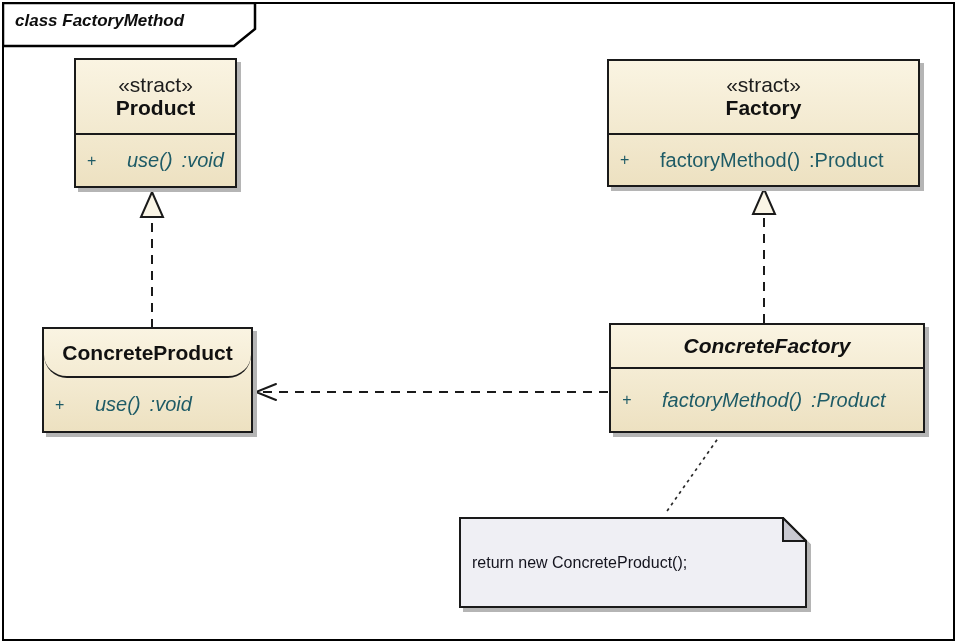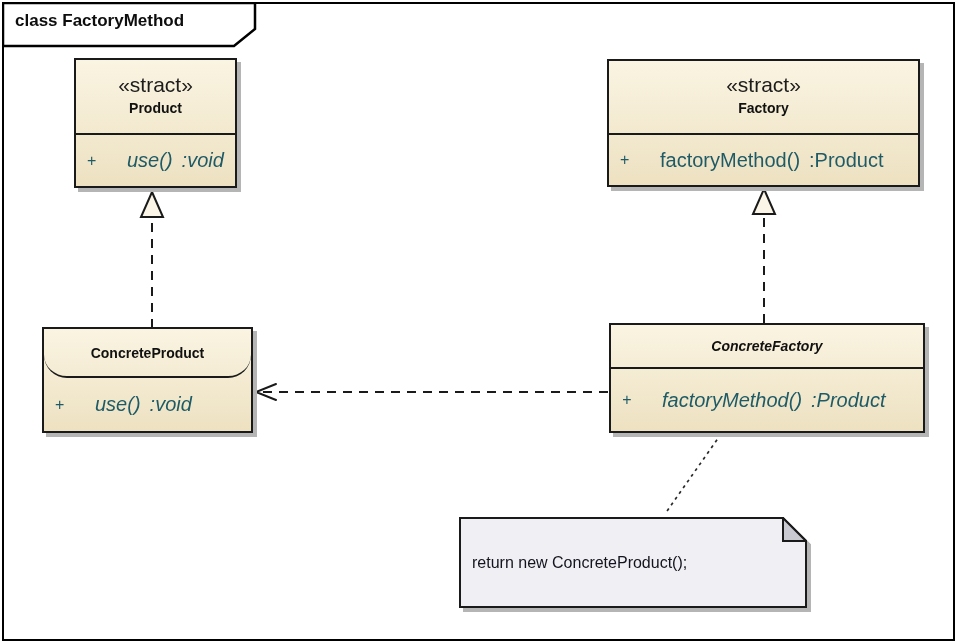--- a/index.html
+++ b/index.html
@@ -17,40 +17,40 @@
   html, body { background: #ffffff; }
   body {
     font-family: "Liberation Sans", "DejaVu Sans", sans-serif;
     width: 960px; height: 644px; position: relative; overflow: hidden;
   }
   .stage { position: absolute; inset: 0; background: #ffffff; }
   .frame {
     position: absolute; left: 2px; top: 2px; right: 5px; bottom: 3px;
     border: 2px solid var(--frame-border); background: #ffffff;
   }
-  .frame-tab { position: absolute; left: -2px; top: -2px; width: 256px; height: 46px; }
+  .frame-tab { position: absolute; left: -2px; top: -2px; width: 256px; height: 46px; font-style: italic; }
   .frame-tab svg { position: absolute; left: 0; top: 0; }
   .frame-tab .tab-label {
     position: absolute; left: 13px; top: 9px;
     font-size: 17px; font-weight: bold; color: #0d0d0d; white-space: nowrap;
   }
 
   .uml-class {
     position: absolute;
     background: linear-gradient(180deg, var(--box-fill-top) 0%, var(--box-fill-bottom) 100%);
     border: 2px solid var(--box-border);
     box-shadow: 4px 4px 0 var(--shadow);
     display: flex; flex-direction: column;
   }
   .uml-head {
     display: flex; flex-direction: column; align-items: center; justify-content: center;
     border-bottom: 2px solid var(--box-border); flex: 0 0 auto;
   }
   .stereotype { font-size: 21px; color: #1c1c1c; line-height: 22px; }
-  .cls-name { font-size: 14px; font-weight: bold; color: var(--name-text); line-height: 24px; }
+  .cls-name { font-size: 21px; font-weight: bold; color: var(--name-text); line-height: 24px; }
   .uml-methods {
     flex: 1 1 auto; display: flex; align-items: center;
     padding-left: 11px; white-space: nowrap;
   }
   .vis { color: var(--method-text); font-size: 16px; width: 14px; }
   .sig { color: var(--method-text); font-size: 20px; margin-left: 26px; }
   .ret { color: var(--method-text); font-size: 20px; margin-left: 9px; }
   .it { font-style: italic; }
 
   .connectors { position: absolute; left: 0; top: 0; pointer-events: none; }

